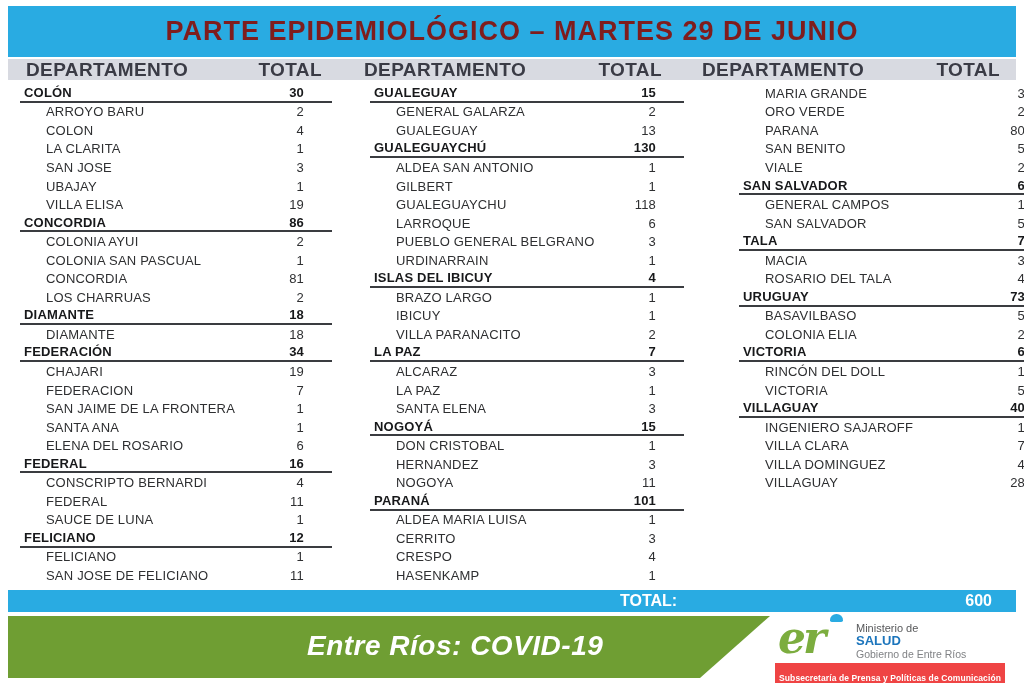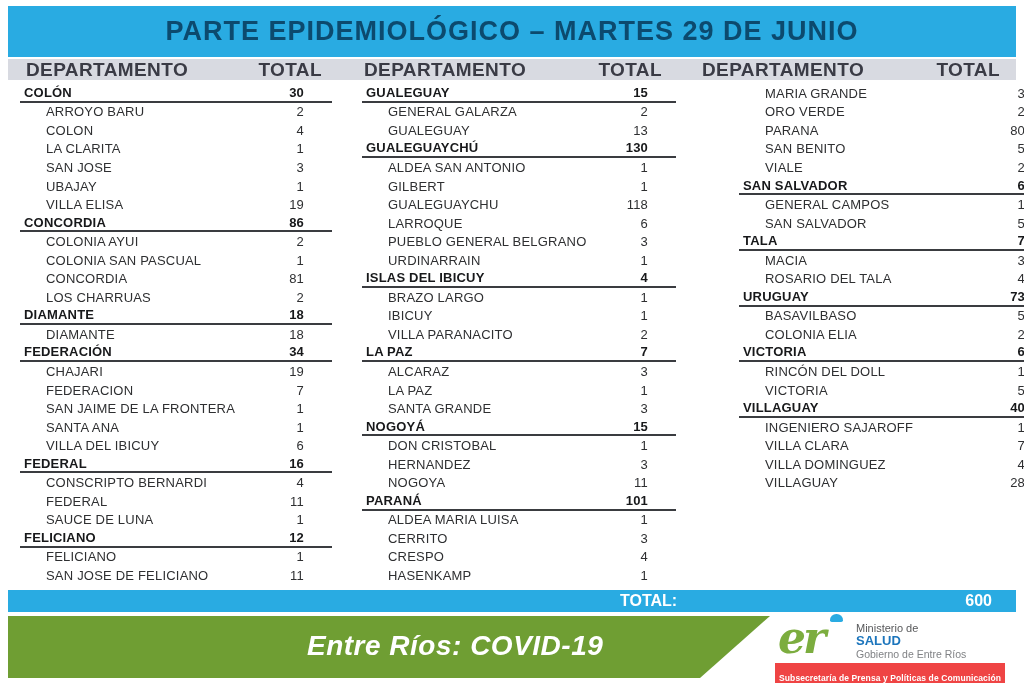--- a/index.html
+++ b/index.html
@@ -3,39 +3,39 @@
 <meta charset="utf-8">
 <style>
   * { margin:0; padding:0; box-sizing:border-box; }
   html,body { background:#ffffff; }
   .page {
     position:relative; width:1024px; height:683px; background:#ffffff;
     font-family:"Liberation Sans", sans-serif; overflow:hidden;
   }
   .title-bar {
     position:absolute; left:8px; top:6px; width:1008px; height:51px;
-    background:#29ABE2; color:#0c4a6e; font-weight:bold; font-size:27px;
+    background:#29ABE2; color:#7f1d1d; font-weight:bold; font-size:27px;
     letter-spacing:1px; display:flex; align-items:center; justify-content:center;
   }
   .header-band {
     position:absolute; left:8px; top:59px; width:1008px; height:21px;
     background:#D8DAE1;
   }
   .header-group { position:absolute; top:0; height:21px; display:flex;
     align-items:center; justify-content:space-between;
     font-weight:bold; font-size:19px; color:#3A3B45; letter-spacing:0.4px; }
   .hg1 { left:12px;  width:312px; }
   .hg2 { left:350px; width:314px; }
   .hg3 { left:688px; width:314px; }
   .header-group .hdr-dep { padding-left:6px; }
   .header-group .hdr-tot { padding-right:10px; }
 
   .col { position:absolute; top:84px; }
   .col1 { left:20px;  width:312px; }
-  .col2 { left:362px; width:314px; }
+  .col2 { left:370px; width:314px; }
   .col3 { left:696px; width:314px;margin-left:43px; }
   .row {
     height:18.56px; display:flex; align-items:center; justify-content:space-between;
     font-size:13px; color:#2E2F31; letter-spacing:0.2px;
   }
   .row .name { padding-left:26px; white-space:nowrap; }
   .row .val  { padding-right:28px; text-align:right; white-space:nowrap; }
   .row.bold  {
     font-weight:bold; color:#17181A; border-bottom:2px solid #3A3C40;
   }
@@ -173,21 +173,21 @@
       </div>
       <div class="row">
         <span class="name">SAN JAIME DE LA FRONTERA</span>
         <span class="val">1</span>
       </div>
       <div class="row">
         <span class="name">SANTA ANA</span>
         <span class="val">1</span>
       </div>
       <div class="row">
-        <span class="name">VILLA DEL IBICUY</span>
+        <span class="name">ELENA DEL ROSARIO</span>
         <span class="val">6</span>
       </div>
       <div class="row bold">
         <span class="name">FEDERAL</span>
         <span class="val">16</span>
       </div>
       <div class="row">
         <span class="name">CONSCRIPTO BERNARDI</span>
         <span class="val">4</span>
       </div>
@@ -275,21 +275,21 @@
       </div>
       <div class="row">
         <span class="name">ALCARAZ</span>
         <span class="val">3</span>
       </div>
       <div class="row">
         <span class="name">LA PAZ</span>
         <span class="val">1</span>
       </div>
       <div class="row">
-        <span class="name">SANTA GRANDE</span>
+        <span class="name">SANTA ELENA</span>
         <span class="val">3</span>
       </div>
       <div class="row bold">
         <span class="name">NOGOYÁ</span>
         <span class="val">15</span>
       </div>
       <div class="row">
         <span class="name">DON CRISTOBAL</span>
         <span class="val">1</span>
       </div>

